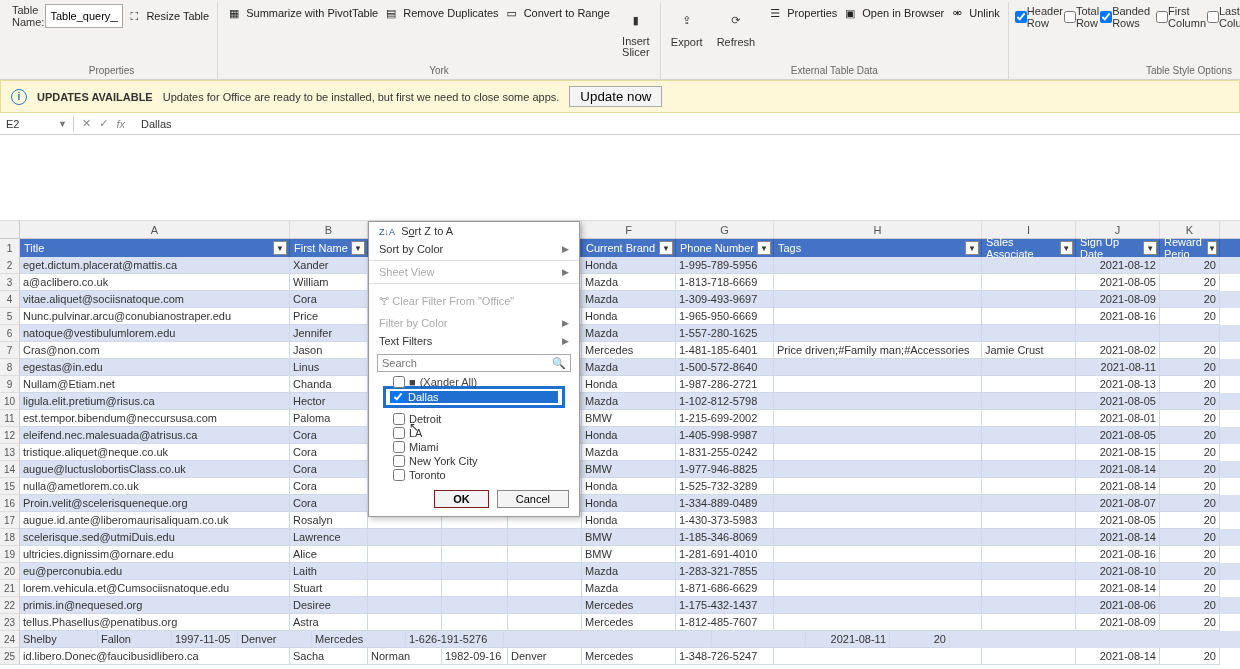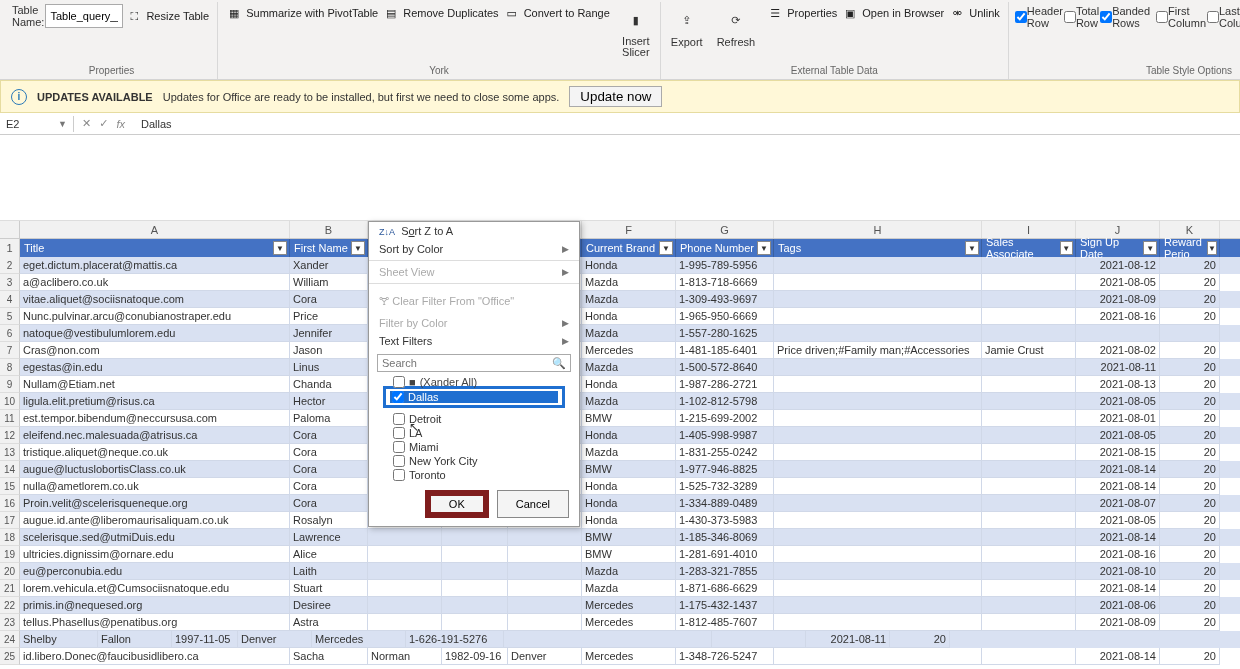--- a/index.html
+++ b/index.html
@@ -72,21 +72,21 @@
 .fp-search input { border:none; outline:none; flex:1; padding:2px 4px; font-size:11px; color:#888;}
 .fp-search .sicon { padding:0 4px; color:#555;}
 .fp-list { padding:2px 8px 2px 24px; }
 .fp-list label { display:flex; align-items:center; gap:4px; padding:1px 0;}
 .fp-list input { width:12px; height:12px;}
 .fp-highlight { border:3px solid #1f6fd0; padding:2px 4px; margin:-2px 14px 2px 14px;}
 .fp-highlight label { display:flex; align-items:center; gap:4px; background:#1f6fd0; color:#fff; padding:0 2px;}
 .fp-highlight input {width:12px;height:12px;}
 .fp-buttons { display:flex; justify-content:flex-end; gap:8px; padding:6px 10px 2px 10px;}
 .fp-buttons button { border:1px solid #888; background:#f4f4f4; padding:2px 18px; cursor:pointer; font-size:11px;}
-.fp-buttons button.primary { border:6px solid #7f1d1d; }
+.fp-buttons button.primary { border:1px solid #7f1d1d;font-weight:bold; }
 .fp-sep { border-top:1px solid #ddd; margin:2px 0;}
 .cursor { position:absolute; left:40px; top:198px; font-size:12px; pointer-events:none;}
 .fp-all { padding-left:24px; color:#444;}
 .fp-all label{display:flex; align-items:center; gap:4px;}
 .fp-all input{width:12px;height:12px;}
 </style>
 </head>
 <body>
 
 <div class="ribbon">

